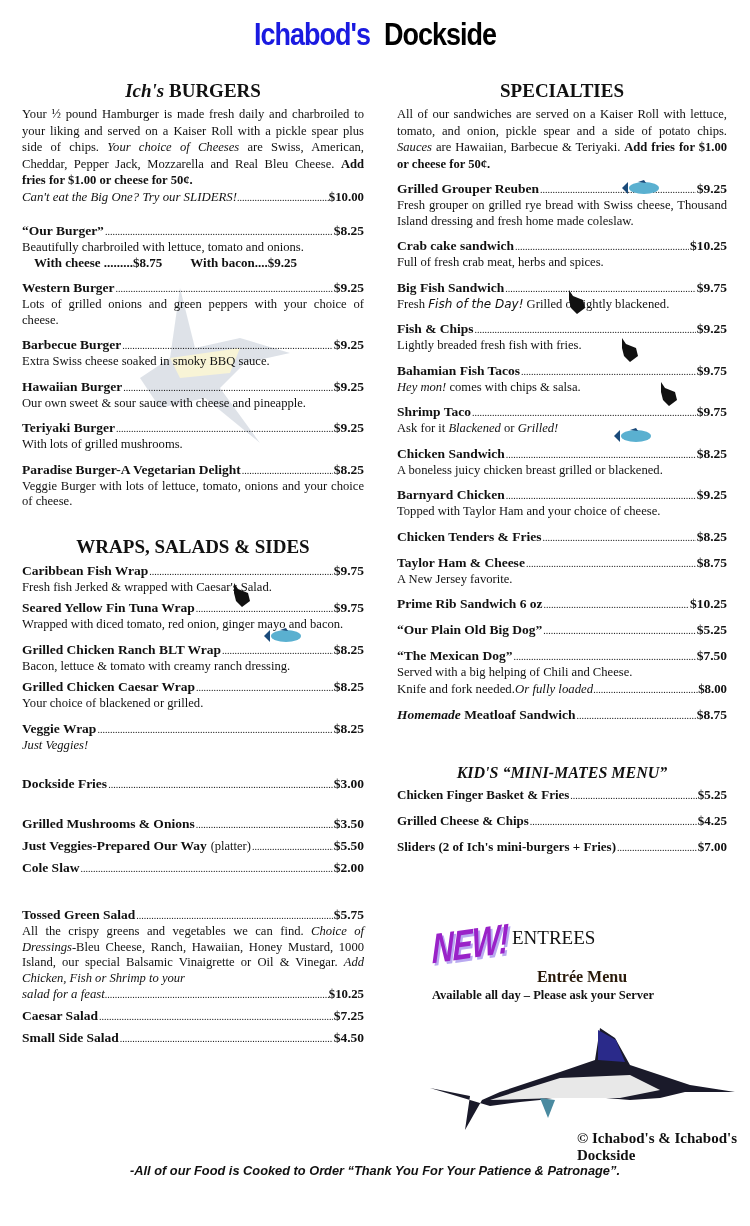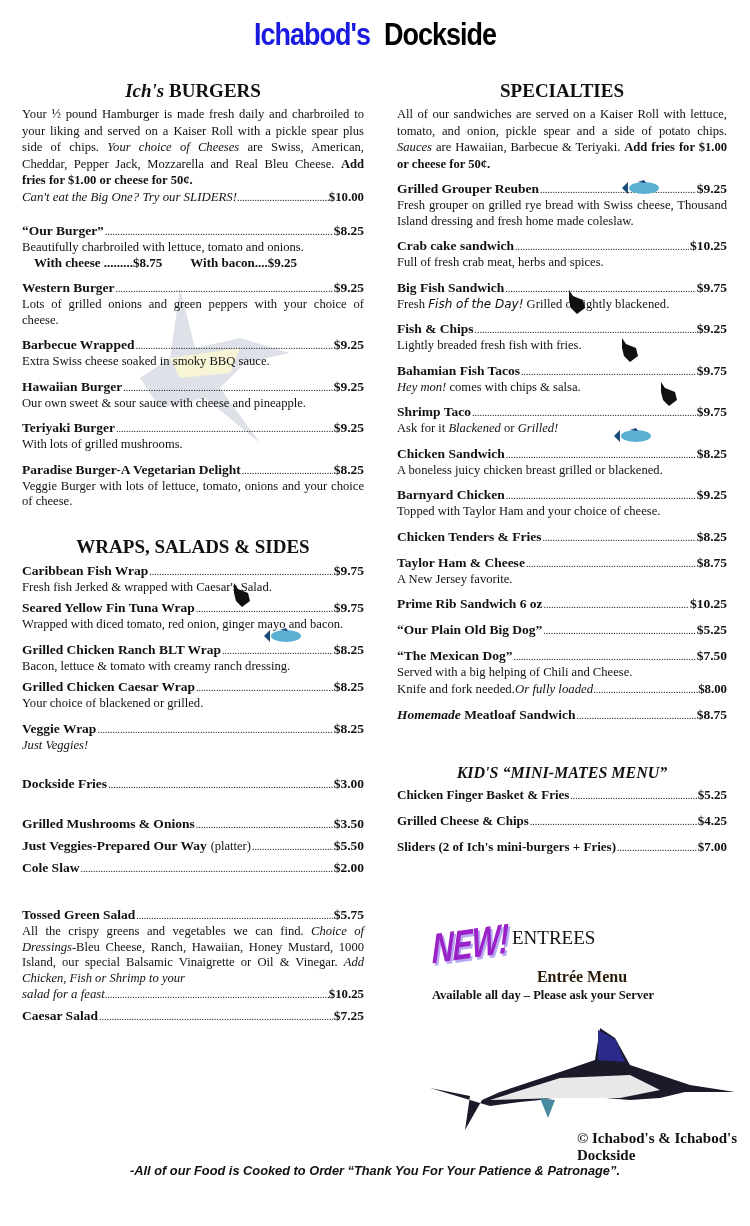--- a/index.html
+++ b/index.html
@@ -90,21 +90,21 @@
   <div class="item">
     <div class="row">
         <span class="name">Western Burger</span>
         <span class="dots"></span>
         <span class="price">$9.25</span>
       </div>
     <p class="desc">Lots of grilled onions and green peppers with your choice of cheese.</p>
   </div>
   <div class="item">
     <div class="row">
-        <span class="name">Barbecue Wrapped</span>
+        <span class="name">Barbecue Burger</span>
         <span class="dots"></span>
         <span class="price">$9.25</span>
       </div>
     <p class="desc">Extra Swiss cheese soaked in smoky BBQ sauce.</p>
   </div>
   <div class="item">
     <div class="row">
         <span class="name">Hawaiian Burger</span>
         <span class="dots"></span>
         <span class="price">$9.25</span>
@@ -211,20 +211,27 @@
         <span>salad for a feast</span>
         <span class="dots"></span>
         <span class="price">$10.25</span>
       </div>
   </div>
   <div class="item tight">
     <div class="row">
         <span class="name">Caesar Salad</span>
         <span class="dots"></span>
         <span class="price">$7.25</span>
+      </div>
+  </div>
+  <div class="item tight">
+    <div class="row">
+        <span class="name">Small Side Salad</span>
+        <span class="dots"></span>
+        <span class="price">$4.50</span>
       </div>
   </div>
 </div>
 
 <div class="col right">
   <div class="section-title">SPECIALTIES</div>
   <p class="intro"><span>All of our sandwiches are served on a Kaiser Roll with lettuce, tomato, and onion, pickle spear and a side of potato chips. </span><span class="i">Sauces</span><span> are Hawaiian, Barbecue &amp; Teriyaki. </span><span class="b">Add fries for $1.00 or cheese for 50¢.</span></p>
 
   <div class="item">
     <div class="row">

